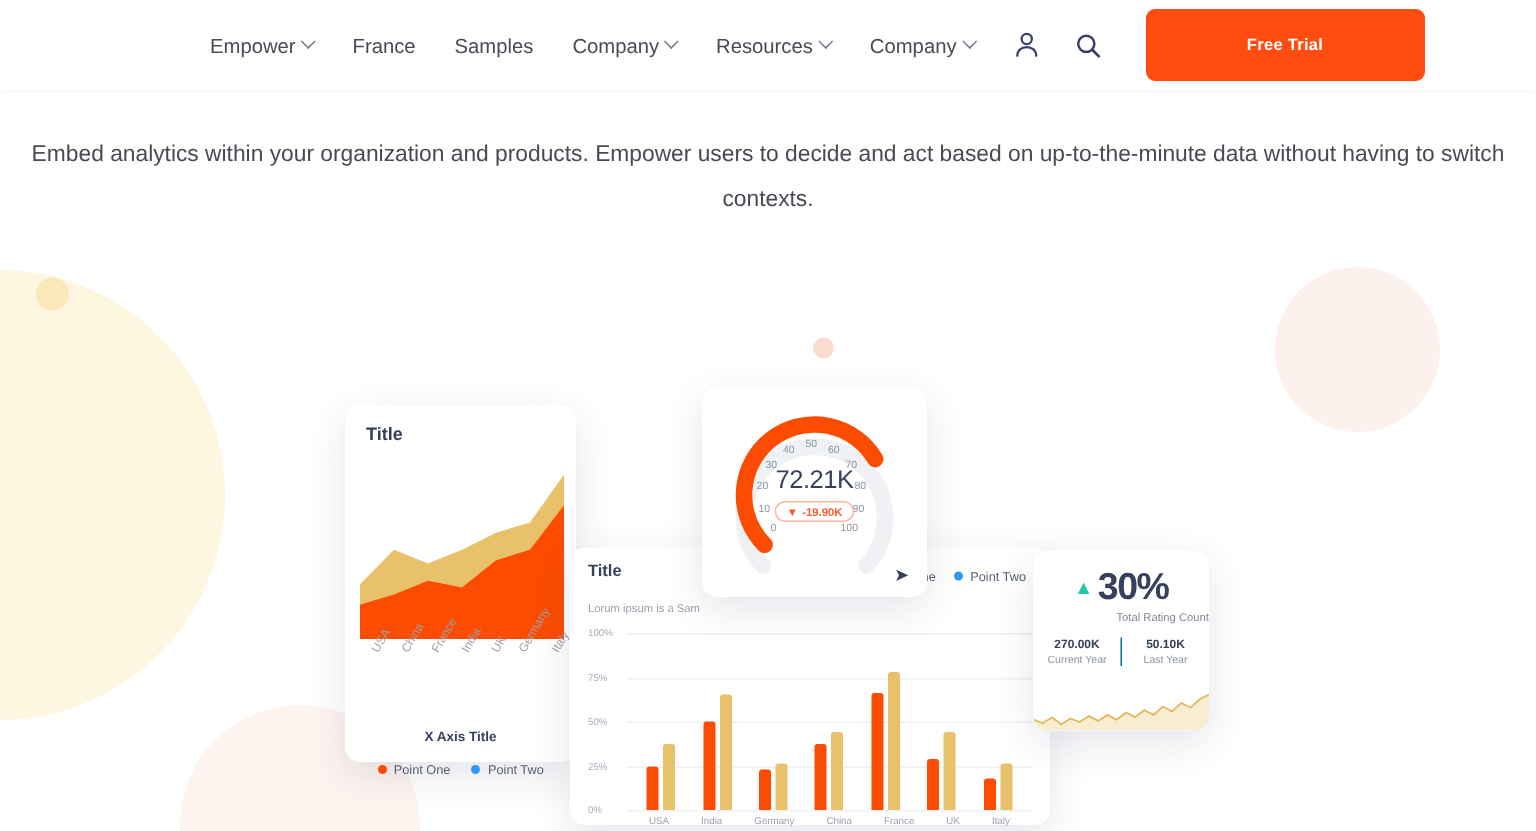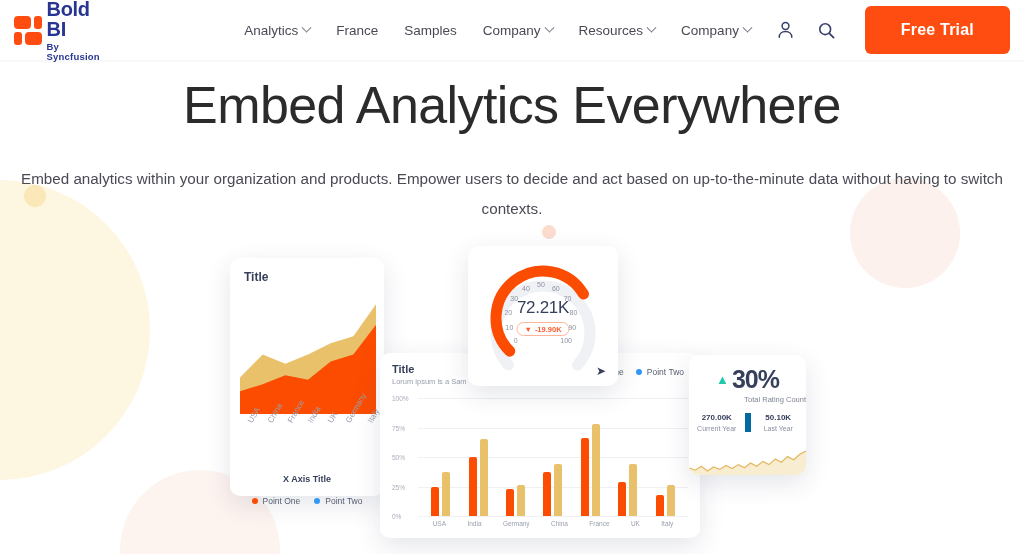--- a/index.html
+++ b/index.html
@@ -49,40 +49,40 @@
     font-size: 13.5px; color: #4a4a55; cursor: pointer;
     display: flex; align-items: center; gap: 5px; white-space: nowrap;
   }
   .caret { width: 7px; height: 7px; border-right: 1.3px solid #7a7a88; border-bottom: 1.3px solid #7a7a88;
            transform: rotate(45deg) translate(-2px,-2px); }
   .nav-icons { display: flex; align-items: center; gap: 24px; margin-left: 26px; }
   .icon-btn { cursor: pointer; display: flex; align-items: center; }
   .free-trial {
     margin-left: 30px; margin-right: 14px;
     background: #ff4d12; color: #fff;
-    font-size: 16px; font-weight: bold;
+    font-size: 11px; font-weight: bold;
     border: none; border-radius: 6px;
     width: 186px; height: 48px;
     cursor: pointer; letter-spacing: 0.2px;
   }
 
   
   .hero { position: relative; z-index: 3; text-align: center; }
   .hero-title {
     margin-top: 14px;
     font-size: 52px; font-weight: 400; color: #2b2b2b;
     letter-spacing: -0.6px; line-height: 1.2;
   }
   .hero-sub {
     margin: 28px auto 0; width: 990px;
     font-size: 15.2px; color: #4a4a55; line-height: 1.95;
   }
 
   
-  .collage { position: absolute; left: 0; top: 243px; width: 812px; height: 300px; z-index: 4; }
+  .collage { position: absolute; left: 0; top: 255px; width: 812px; height: 300px; z-index: 4; }
   .card {
     position: absolute; background: #ffffff; border-radius: 10px;
     box-shadow: 0 8px 26px rgba(32,40,80,0.12);
   }
 
   
   .card-area { left: 230px; top: 15px; width: 154px; height: 238px; padding: 12px 10px 8px; }
   .card-area .ct { font-size: 12px; font-weight: bold; color: #36405c; margin-left: 4px; }
   .area-plot { position: relative; margin-top: 10px; width: 136px; height: 120px; }
   .axis-cats { position: relative; height: 56px; margin-top: 2px; }
@@ -108,75 +108,63 @@
     border: 1px solid #ffb59a; border-radius: 9px;
     padding: 1.5px 7px; font-size: 7.5px; font-weight: bold; color: #ff5a2c;
     display: flex; align-items: center; gap: 3px; white-space: nowrap;
   }
   .gauge-tick { position: absolute; font-size: 7px; color: #8b93a3; }
   .gauge-pointer { position: absolute; right: 12px; bottom: 8px; font-size: 12px; color: #36405c; }
 
   
   .card-bar { left: 380px; top: 110px; width: 320px; height: 185px; padding: 10px 12px 4px; }
   .bar-head-title { font-size: 11px; font-weight: bold; color: #36405c; }
-  .bar-head-sub { font-size: 7.5px; color: #9aa0ad; margin-top: 2px; }
+  .bar-head-sub { font-size: 7.5px; color: #9aa0ad; margin-top: 14px; }
   .bar-legend { position: absolute; right: 16px; top: 14px; display: flex; gap: 12px; }
   .bar-plot { position: relative; margin-top: 12px; height: 118px; }
   .gridline { position: absolute; left: 26px; right: 0; height: 1px; background: #eef0f4; }
   .ylab { position: absolute; left: 0; font-size: 6.5px; color: #a7adba; transform: translateY(-3px); }
   .bars { position: absolute; left: 30px; right: 4px; bottom: 0; height: 100%; display: flex; justify-content: space-around; align-items: flex-end; }
   .bargroup { display: flex; align-items: flex-end; gap: 3px; height: 100%; }
   .bar { width: 8px; border-radius: 2px 2px 0 0; }
   .bar-cats { position: absolute; left: 30px; right: 4px; top: 122px; display: flex; justify-content: space-around; }
   .bar-cats span { font-size: 6.5px; color: #9aa0ad; }
 
   
   .card-kpi { left: 689px; top: 112px; width: 117px; height: 120px; overflow: hidden; padding-top: 10px; }
   .kpi-top { display: flex; align-items: center; justify-content: center; gap: 3px; }
   .kpi-arrow { color: #1fc8a9; font-size: 13px; line-height: 1; }
   .kpi-pct { font-size: 25px; font-weight: bold; color: #36405c; letter-spacing: -1px; }
   .kpi-label { text-align: right; font-size: 7.5px; color: #7d8596; margin-top: 1px; }
   .kpi-cols { display: flex; margin-top: 9px; }
   .kpi-col { flex: 1; text-align: center; }
-  .kpi-col + .kpi-col { border-left: 6px solid #0369a1; }
+  .kpi-col + .kpi-col { border-left: 1px solid #0369a1; }
   .kpi-val { font-size: 8px; font-weight: bold; color: #36405c; }
   .kpi-sub { font-size: 7px; color: #8a91a1; margin-top: 3px; }
   .kpi-spark { position: absolute; left: 0; right: 0; bottom: 0; height: 30px; }
 </style>
 </head>
 <body>
 
 <div id="page">
 
   <div class="bg-layer">
     <div class="circ circ-yellow-big"></div>
     <div class="circ circ-yellow-dot"></div>
     <div class="circ circ-pink-big"></div>
     <div class="circ circ-pink-dot"></div>
     <div class="circ circ-pink-low"></div>
   </div>
 
   <div class="header">
 
-    <div class="logo-wrap">
-      <div class="logo-mark">
-        <i class="lm-a"></i>
-          <i class="lm-b"></i>
-          <i class="lm-c"></i>
-          <i class="lm-d"></i>
-      </div>
-      <div class="logo-text">
-        <div class="logo-title">Bold BI</div>
-        <div class="logo-sub">By Syncfusion</div>
-      </div>
-    </div>
 
     <div class="nav">
       <div class="nav-item">
-        <span>Analytics</span>
+        <span>Empower</span>
         <span class="caret"></span>
       </div>
       <div class="nav-item">
         <span>France</span>
       </div>
       <div class="nav-item">
         <span>Samples</span>
       </div>
       <div class="nav-item">
         <span>Company</span>
@@ -204,21 +192,20 @@
           <circle cx="7.2" cy="7.2" r="5.4" fill="none" stroke="#37406a" stroke-width="1.6"></circle>
           <line x1="11.3" y1="11.3" x2="15.6" y2="15.6" stroke="#37406a" stroke-width="1.8" stroke-linecap="round"></line>
         </svg>
       </div>
     </div>
 
     <button class="free-trial">Free Trial</button>
   </div>
 
   <div class="hero">
-    <h1 class="hero-title">Embed Analytics Everywhere</h1>
     <p class="hero-sub">Embed analytics within your organization and products. Empower users to decide and act based on up-to-the-minute data without having to switch contexts.</p>
   </div>
 
   <div class="collage">
 
     <div class="card card-area">
       <div class="ct">Title</div>
       <div class="area-plot">
         <svg id="area-svg" width="136" height="120" viewBox="0 0 136 120" preserveAspectRatio="none">
             <path d="M 0 83.42857142857142 L 22.666666666666664 60.57142857142857 L 45.33333333333333 69.71428571428572 L 68 60.57142857142857 L 90.66666666666666 49.14285714285714 L 113.33333333333334 42.28571428571428 L 136 10.285714285714292 L 136 120 L 0 120 Z" fill="#e8c16a"></path>

